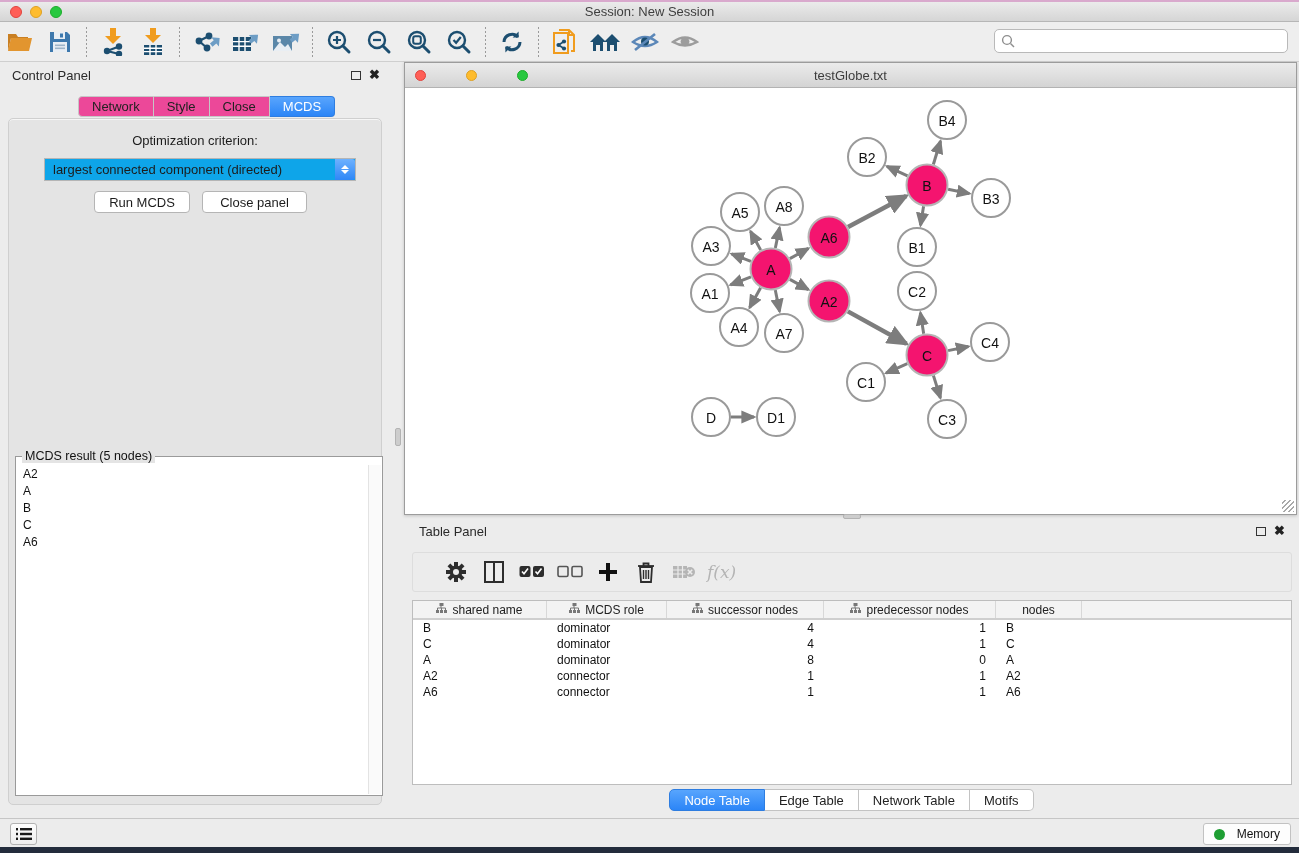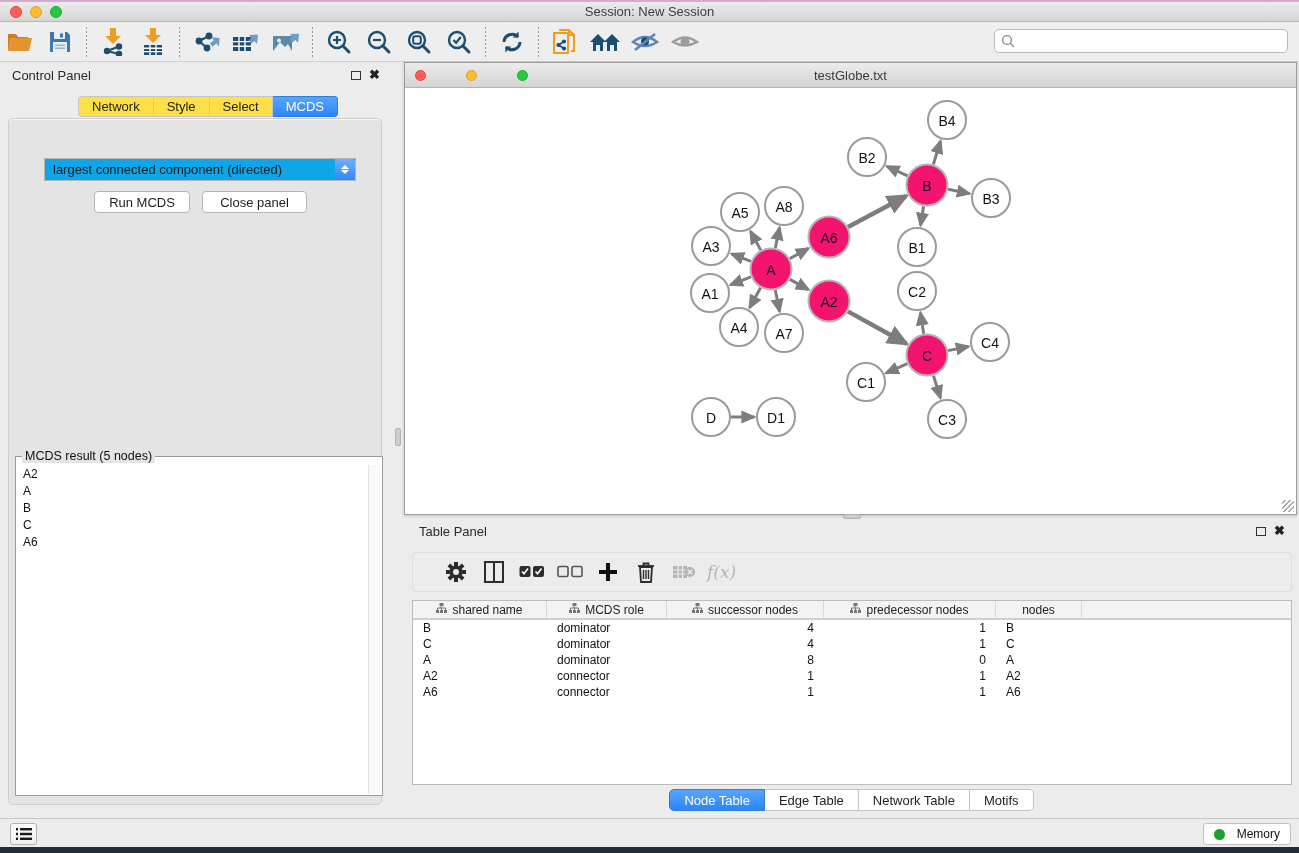--- a/index.html
+++ b/index.html
@@ -36,21 +36,21 @@
 
   
   #control-panel { left:0; top:62px; width:390px; height:756px; }
   .panel-header { height:26px; display:flex; align-items:center; font-size:13px; color:#2a2a2a; padding-left:12px; }
   .panel-header .hicons { position:absolute; right:10px; top:8px; display:flex; gap:8px; align-items:center; }
   .float-glyph { width:10px; height:9px; border:1.5px solid #333; display:inline-block; }
   .close-glyph { font-size:13px; font-weight:bold; color:#222; line-height:10px; }
 
   #control-tabs { position:absolute; left:78px; top:34px; display:flex; }
   .ctab { height:21px; padding:0 13px; font-size:13px; display:flex; align-items:center;
-    background:#fde047; border:1px solid #c6c6c6; border-left-width:0; color:#222; }
+    background:#ec4899; border:1px solid #c6c6c6; border-left-width:0; color:#222; }
   .ctab:first-child { border-left-width:1px; border-radius:4px 0 0 4px; }
   .ctab:last-child { border-radius:0 4px 4px 0; }
   .ctab.selected { background:linear-gradient(#59a5fd,#2b85f7); color:#fff; border-color:#2e7de0; }
 
   #control-pane { position:absolute; left:8px; top:56px; width:374px; height:687px;
     background:#e4e4e4; border:1px solid #cfcfcf; border-radius:5px;
     box-shadow:inset 0 1px 0 #f6f6f6; }
   #opt-label { position:absolute; left:0; top:14px; width:100%; text-align:center; font-size:13px; color:#1c1c1c; }
   #criterion-select { position:absolute; left:35px; top:39px; width:312px; height:23px;
     background:#0ea5e9; border:1px solid #b5b5b5; border-radius:0; display:flex; align-items:center; }
@@ -286,24 +286,25 @@
   <div class="panel-header">
     <span>Control Panel</span>
     <span class="hicons">
       <span class="float-glyph"></span>
       <span class="close-glyph">✖</span>
     </span>
   </div>
   <div id="control-tabs">
       <div class="ctab">Network</div>
       <div class="ctab">Style</div>
-      <div class="ctab">Select</div>
+      <div class="ctab">Close</div>
       <div class="ctab selected">MCDS</div>
     </div>
   <div id="control-pane">
+    <div id="opt-label">Optimization criterion:</div>
     <div id="criterion-select">
       <span class="val">largest connected component (directed)</span>
       <span id="criterion-stepper">
         <span class="stp up"></span>
           <span class="stp down"></span>
       </span>
     </div>
     <div id="run-btn" class="push-btn">Run MCDS</div>
     <div id="closepanel-btn" class="push-btn">Close panel</div>
     <div id="mcds-fieldset">

